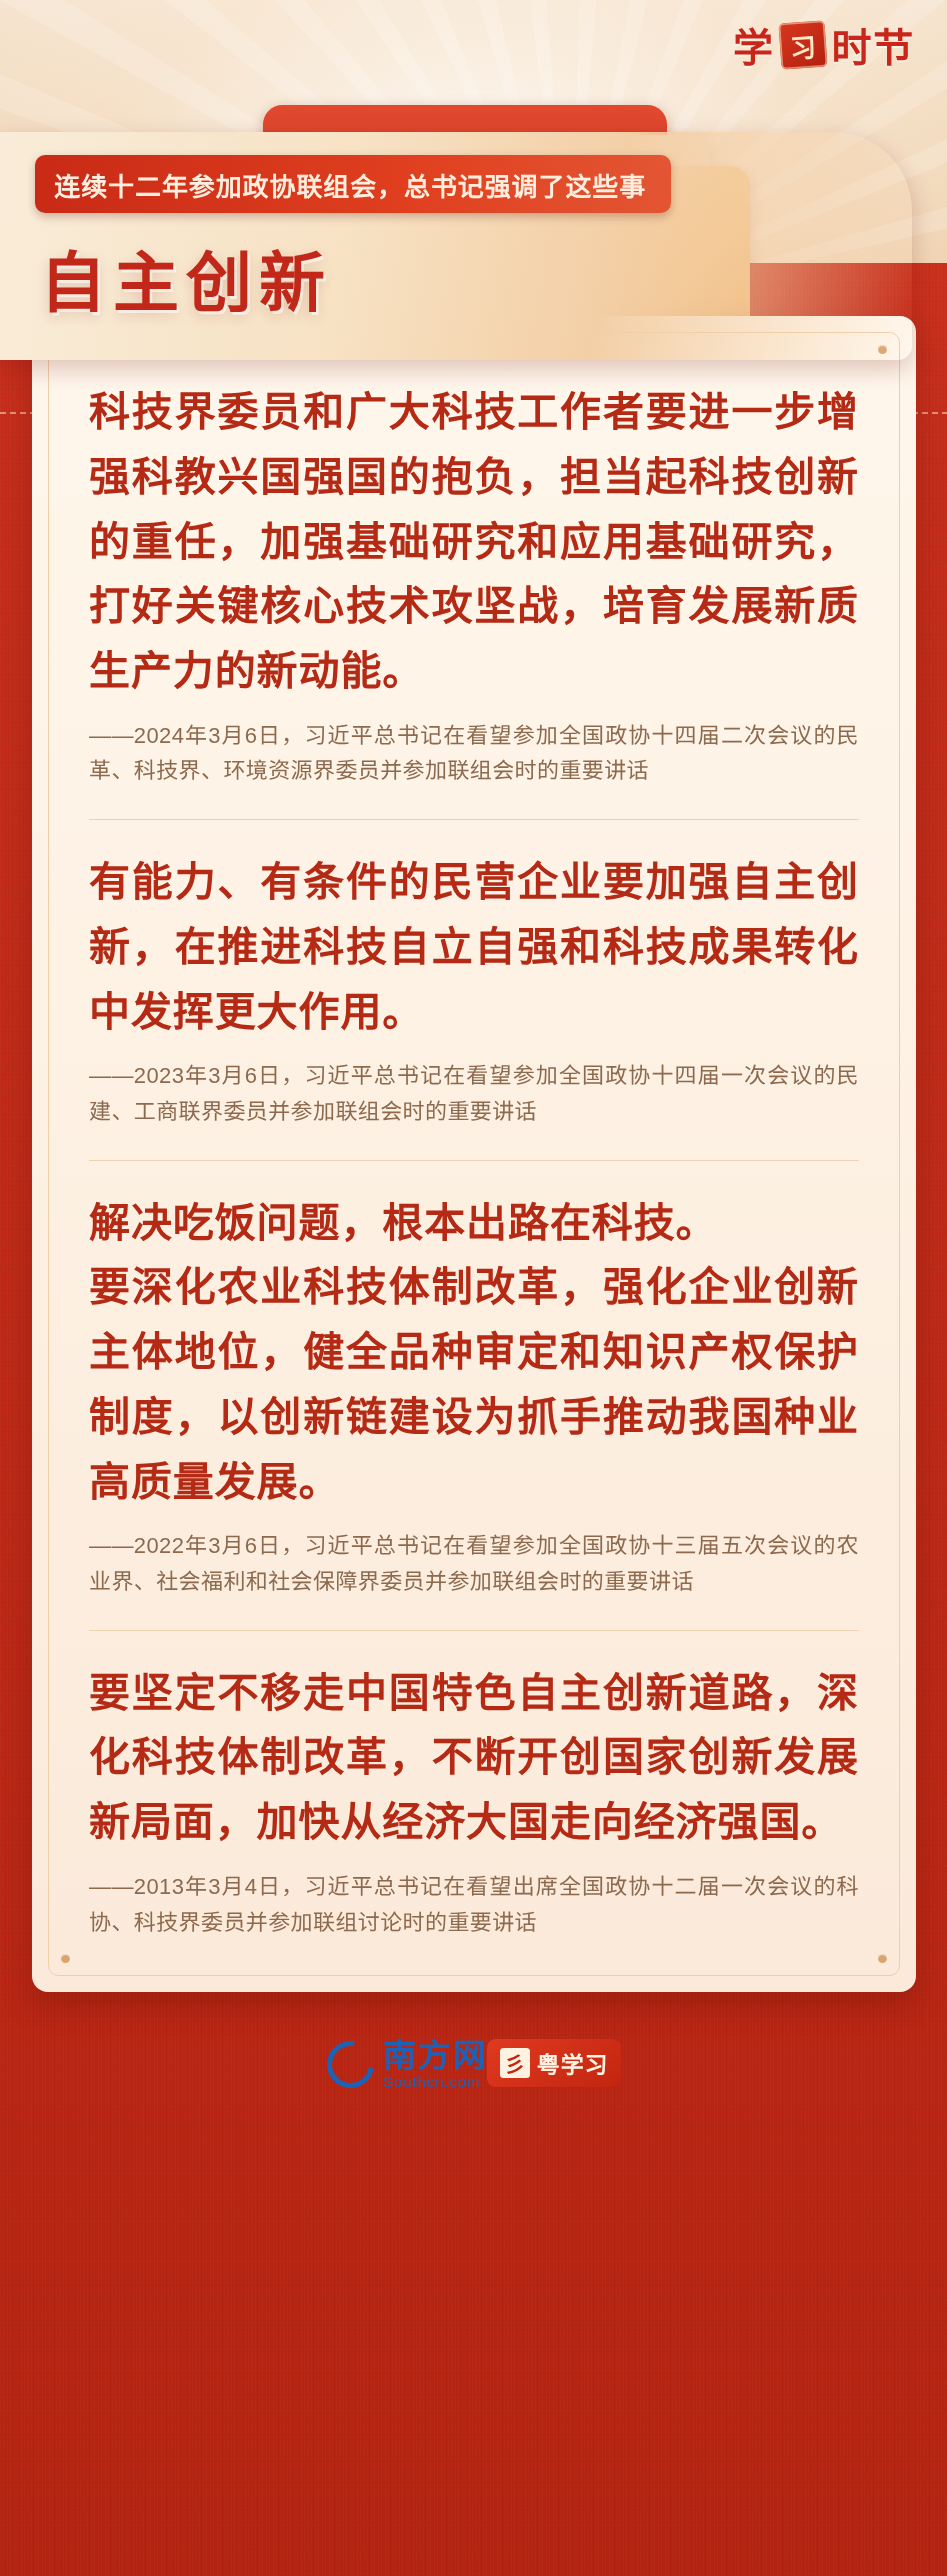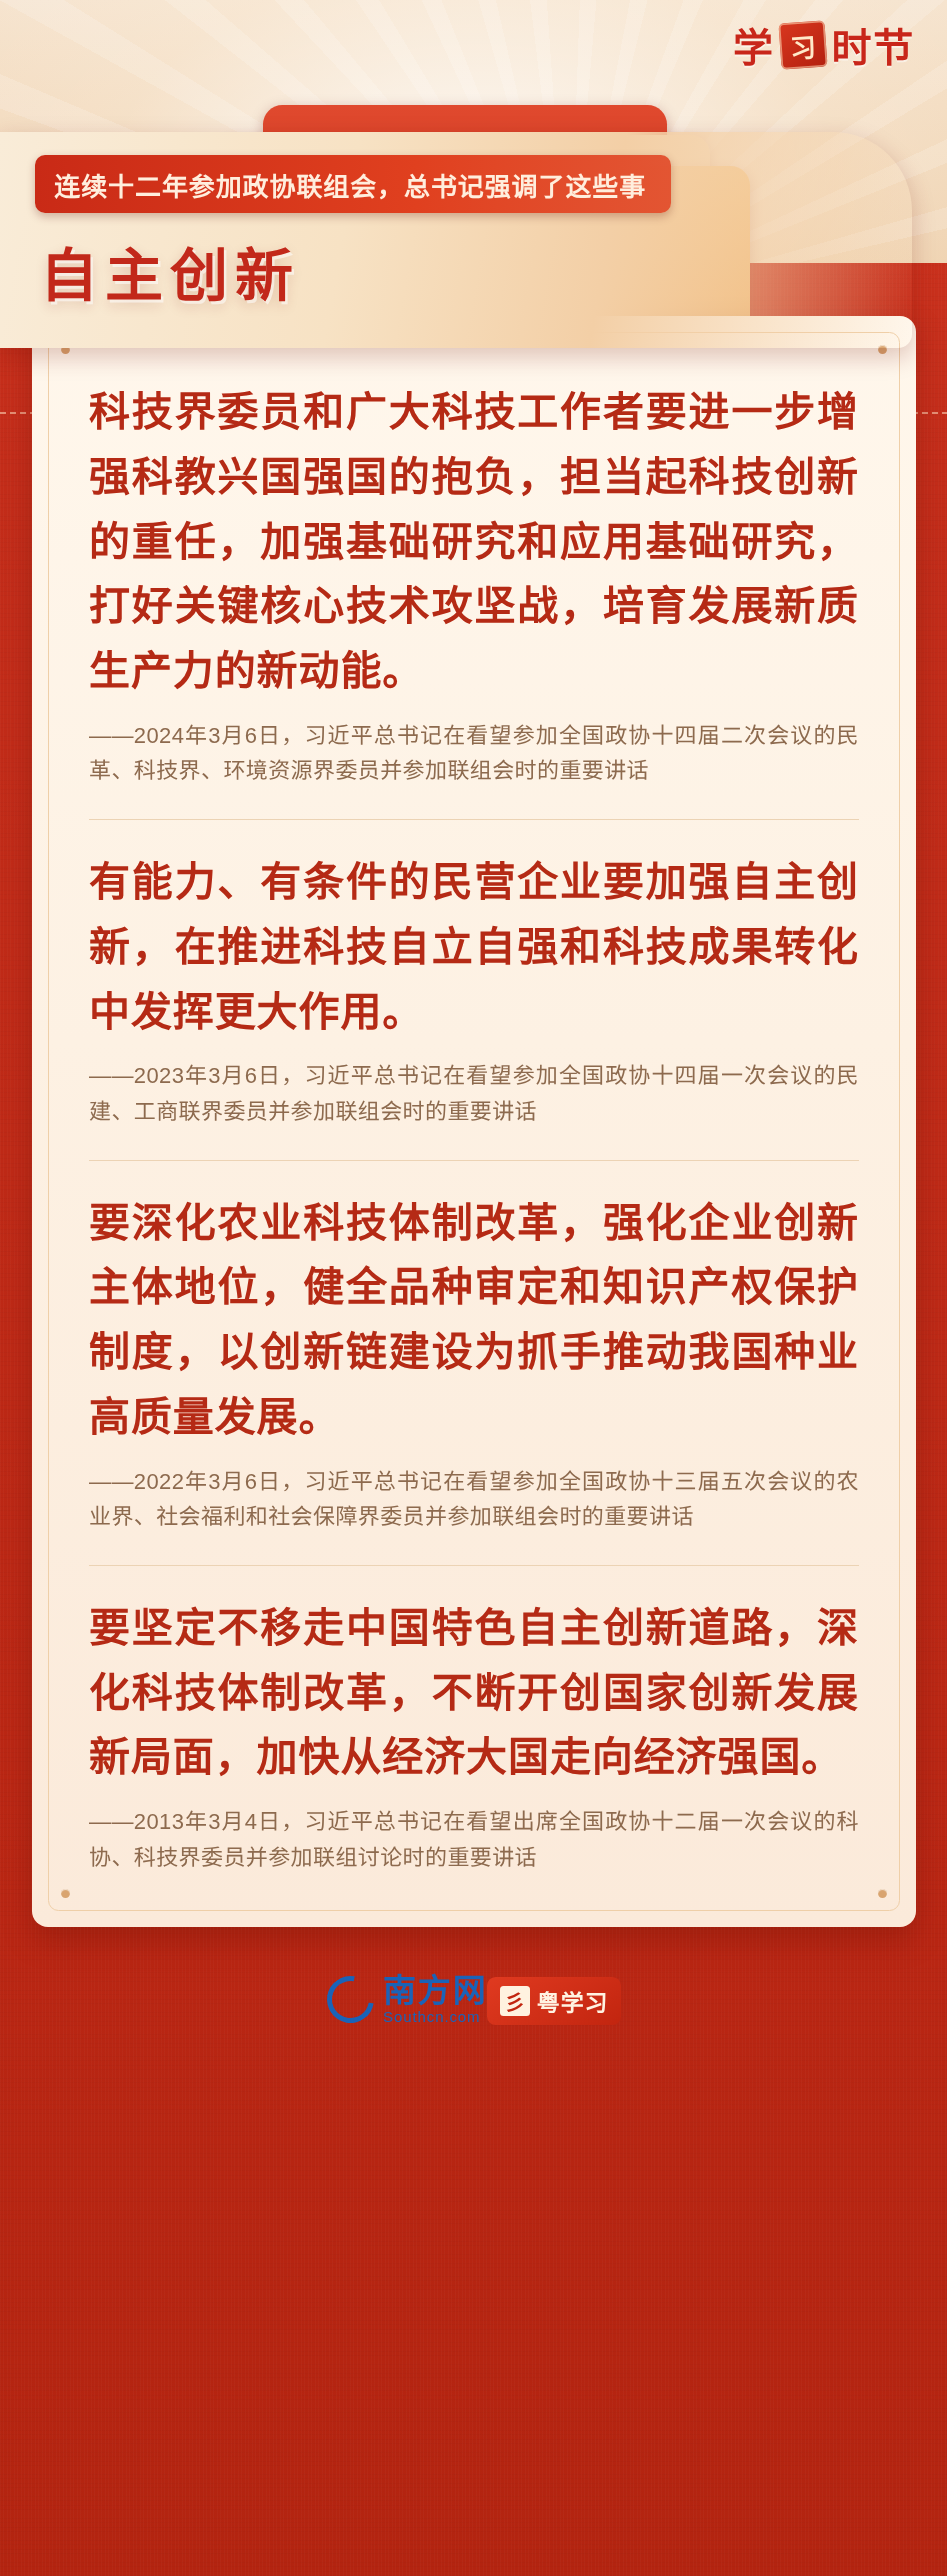--- a/index.html
+++ b/index.html
@@ -116,21 +116,21 @@
     color: #ffeedd;
     font-size: 26px;
     font-weight: 700;
     letter-spacing: 0.9px;
     padding: 10.5px 24.6px 10.5px 19.3px;
     border-radius: 10px;
     box-shadow: 0 3.5px 8.8px rgba(90,10,0,.25);
   }
   .main-title {
     margin: 16px 0 0 40px;
-    font-size: 58px;
+    font-size: 66px;
     font-weight: 800;
     letter-spacing: 7px;
     color: #c2281a;
     text-shadow: 2.6px 2.6px 0 rgba(255,255,255,.55), 0 5.3px 12.3px rgba(120,20,0,.18);
   }
 
   
   .dash {
     position: absolute;
     left: 0; right: 0; top: 412px;
@@ -188,21 +188,21 @@
     text-align: justify;
     letter-spacing: 0.4px;
   }
 
   
   .footer {
     position: relative;
     z-index: 4;
     margin: 47px 0 53px 0;
     display: flex;
-    align-items: flex-end;
+    align-items: flex-start;
     justify-content: center;
   }
   .logo-southcn {
     display: flex; align-items: center; gap: 8.8px;
   }
   .logo-southcn .mark {
     width: 47px; height: 47px;
     border-radius: 50%;
     border: 5.3px solid #1a63b8;
     border-right-color: transparent;
@@ -273,20 +273,21 @@
         <p class="quote-text">科技界委员和广大科技工作者要进一步增强科教兴国强国的抱负，担当起科技创新的重任，加强基础研究和应用基础研究，打好关键核心技术攻坚战，培育发展新质生产力的新动能。</p>
         <p class="source">——2024年3月6日，习近平总书记在看望参加全国政协十四届二次会议的民革、科技界、环境资源界委员并参加联组会时的重要讲话</p>
       </div>
 
       <div class="quote-block">
         <p class="quote-text">有能力、有条件的民营企业要加强自主创新，在推进科技自立自强和科技成果转化中发挥更大作用。</p>
         <p class="source">——2023年3月6日，习近平总书记在看望参加全国政协十四届一次会议的民建、工商联界委员并参加联组会时的重要讲话</p>
       </div>
 
       <div class="quote-block">
+        <p class="quote-text">解决吃饭问题，根本出路在科技。</p>
         <p class="quote-text">要深化农业科技体制改革，强化企业创新主体地位，健全品种审定和知识产权保护制度，以创新链建设为抓手推动我国种业高质量发展。</p>
         <p class="source">——2022年3月6日，习近平总书记在看望参加全国政协十三届五次会议的农业界、社会福利和社会保障界委员并参加联组会时的重要讲话</p>
       </div>
 
       <div class="quote-block">
         <p class="quote-text">要坚定不移走中国特色自主创新道路，深化科技体制改革，不断开创国家创新发展新局面，加快从经济大国走向经济强国。</p>
         <p class="source">——2013年3月4日，习近平总书记在看望出席全国政协十二届一次会议的科协、科技界委员并参加联组讨论时的重要讲话</p>
       </div>
     </div>
   </div>

